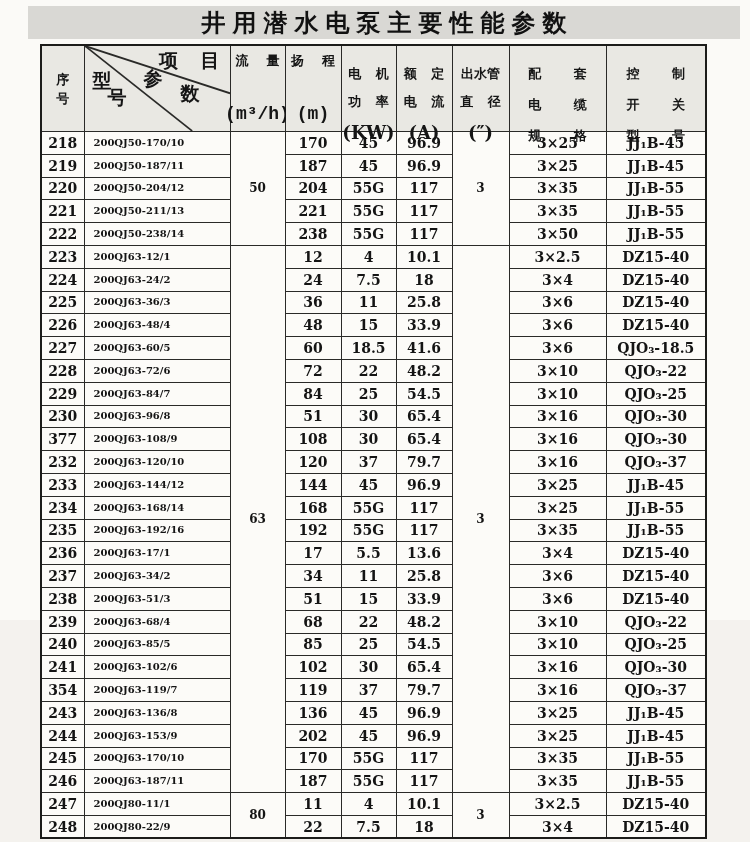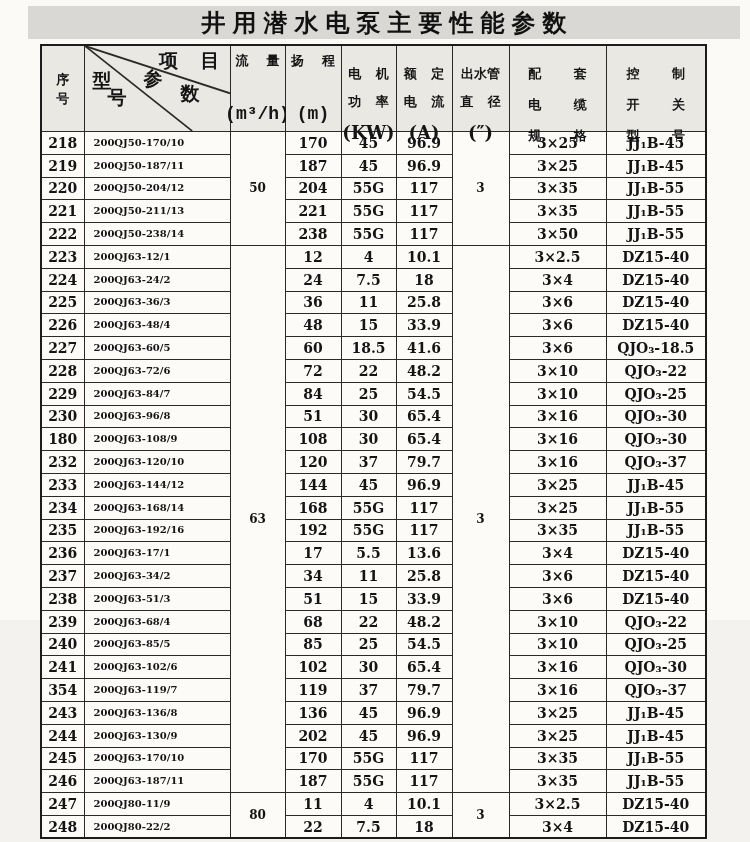--- a/index.html
+++ b/index.html
@@ -267,21 +267,21 @@
         <tr>
           <td class="c-serial">230</td>
           <td class="c-model">200QJ63-96/8</td>
           <td>51</td>
           <td>30</td>
           <td>65.4</td>
           <td>3×16</td>
           <td>QJO₃-30</td>
         </tr>
         <tr>
-          <td class="c-serial">180</td>
+          <td class="c-serial">377</td>
           <td class="c-model">200QJ63-108/9</td>
           <td>108</td>
           <td>30</td>
           <td>65.4</td>
           <td>3×16</td>
           <td>QJO₃-30</td>
         </tr>
         <tr>
           <td class="c-serial">232</td>
           <td class="c-model">200QJ63-120/10</td>
@@ -385,21 +385,21 @@
           <td class="c-serial">243</td>
           <td class="c-model">200QJ63-136/8</td>
           <td>136</td>
           <td>45</td>
           <td>96.9</td>
           <td>3×25</td>
           <td>JJ₁B-45</td>
         </tr>
         <tr>
           <td class="c-serial">244</td>
-          <td class="c-model">200QJ63-130/9</td>
+          <td class="c-model">200QJ63-153/9</td>
           <td>202</td>
           <td>45</td>
           <td>96.9</td>
           <td>3×25</td>
           <td>JJ₁B-45</td>
         </tr>
         <tr>
           <td class="c-serial">245</td>
           <td class="c-model">200QJ63-170/10</td>
           <td>170</td>
@@ -412,32 +412,32 @@
           <td class="c-serial">246</td>
           <td class="c-model">200QJ63-187/11</td>
           <td>187</td>
           <td>55G</td>
           <td>117</td>
           <td>3×35</td>
           <td>JJ₁B-55</td>
         </tr>
         <tr>
           <td class="c-serial">247</td>
-          <td class="c-model">200QJ80-11/9</td>
+          <td class="c-model">200QJ80-11/1</td>
           <td class="c-merge" rowspan="2">80</td>
           <td>11</td>
           <td>4</td>
           <td>10.1</td>
           <td class="c-merge" rowspan="2">3</td>
           <td>3×2.5</td>
           <td>DZ15-40</td>
         </tr>
         <tr>
           <td class="c-serial">248</td>
-          <td class="c-model">200QJ80-22/2</td>
+          <td class="c-model">200QJ80-22/9</td>
           <td>22</td>
           <td>7.5</td>
           <td>18</td>
           <td>3×4</td>
           <td>DZ15-40</td>
         </tr>
       </tbody>
   </table>
 
 </div>

